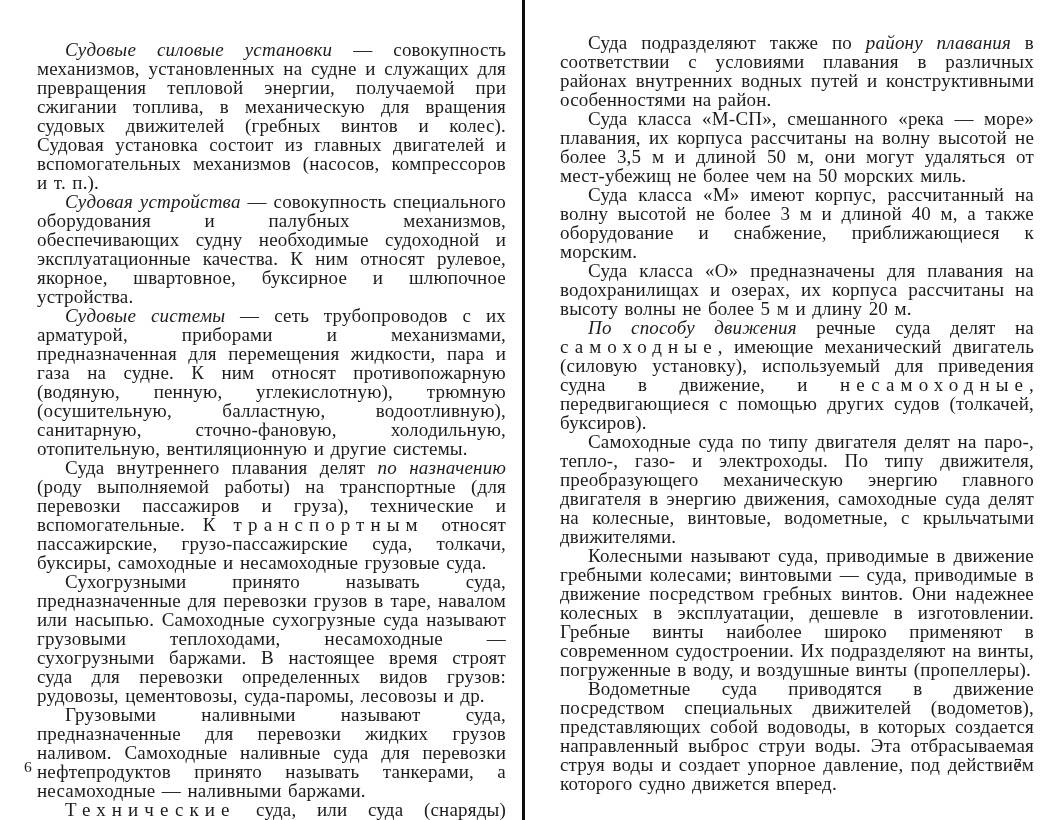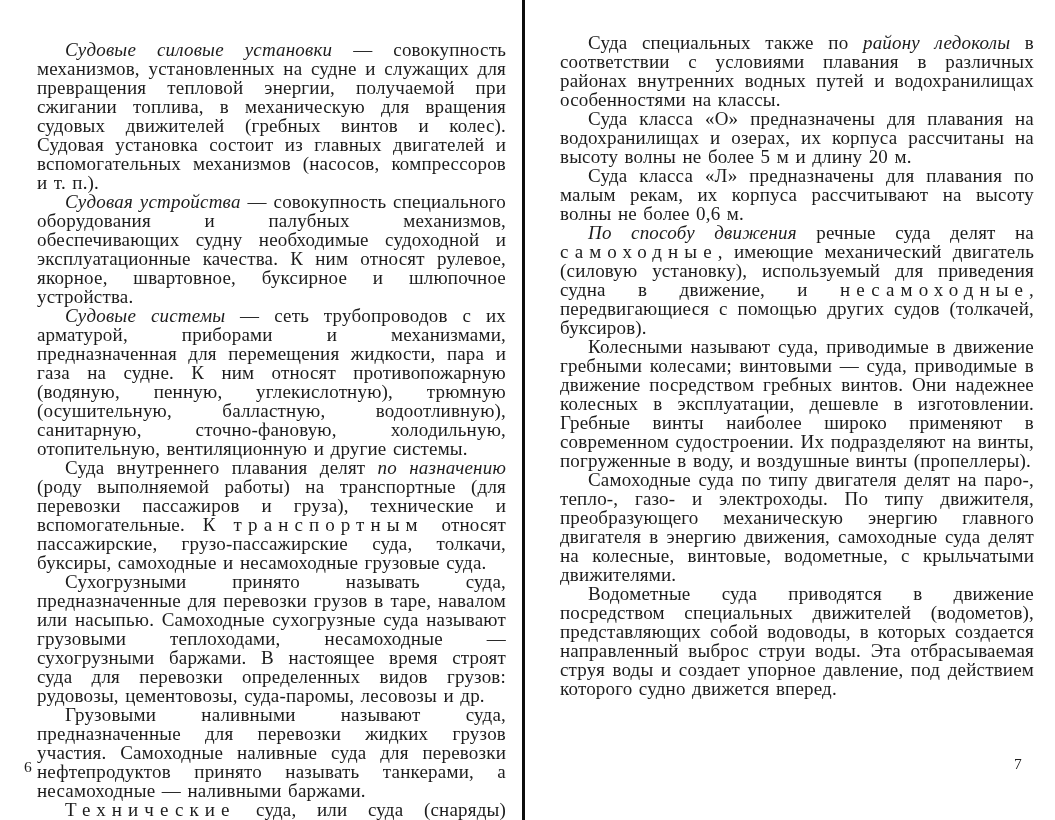--- a/index.html
+++ b/index.html
@@ -53,33 +53,34 @@
 </head>
 <body>
 
 <div class="spread">
   <div class="page page-left">
       <p><span class="seg-italic">Судовые силовые установки</span><span class="seg-normal"> — совокупность механизмов, установленных на судне и служащих для превращения тепловой энергии, получаемой при сжигании топлива, в механическую для вращения судовых движителей (гребных винтов и колес). Судовая установка состоит из главных двигателей и вспомогательных механизмов (насосов, компрессоров и т. п.).</span></p>
       <p><span class="seg-italic">Судовая устройства</span><span class="seg-normal"> — совокупность специального оборудования и палубных механизмов, обеспечивающих судну необходимые судоходной и эксплуатационные качества. К ним относят рулевое, якорное, швартовное, буксирное и шлюпочное устройства.</span></p>
       <p><span class="seg-italic">Судовые системы</span><span class="seg-normal"> — сеть трубопроводов с их арматурой, приборами и механизмами, предназначенная для перемещения жидкости, пара и газа на судне. К ним относят противопожарную (водяную, пенную, углекислотную), трюмную (осушительную, балластную, водоотливную), санитарную, сточно-фановую, холодильную, отопительную, вентиляционную и другие системы.</span></p>
       <p><span class="seg-normal">Суда внутреннего плавания делят </span><span class="seg-italic">по назначению</span><span class="seg-normal"> (роду выполняемой работы) на транспортные (для перевозки пассажиров и груза), технические и вспомогательные. К </span><span class="seg-spaced">транспортным</span><span class="seg-normal"> относят пассажирские, грузо-пассажирские суда, толкачи, буксиры, самоходные и несамоходные грузовые суда.</span></p>
       <p><span class="seg-normal">Сухогрузными принято называть суда, предназначенные для перевозки грузов в таре, навалом или насыпью. Самоходные сухогрузные суда называют грузовыми теплоходами, несамоходные — сухогрузными баржами. В настоящее время строят суда для перевозки определенных видов грузов: рудовозы, цементовозы, суда-паромы, лесовозы и др.</span></p>
-      <p><span class="seg-normal">Грузовыми наливными называют суда, предназначенные для перевозки жидких грузов участия. Самоходные наливные суда для перевозки нефтепродуктов принято называть танкерами, а несамоходные — наливными баржами.</span></p>
+      <p><span class="seg-normal">Грузовыми наливными называют суда, предназначенные для перевозки жидких грузов наливом. Самоходные наливные суда для перевозки нефтепродуктов принято называть танкерами, а несамоходные — наливными баржами.</span></p>
       <p><span class="seg-spaced">Технические</span><span class="seg-normal"> суда, или суда (снаряды) технического флота, предназначены для углубления, расширения и очистки внутренних водных путей: землечерпательные снаряды, землесосы, килекторы, карчекраны. К ним относят также суда, обслуживающие эти снаряды: шаланды, брандвахты, водолазные боты, мотозавозни, — и суда, необходимые для обслуживания судоходной обстановки.</span></p>
       <p><span class="seg-spaced">Вспомогательные</span><span class="seg-normal"> суда не принимают непосредственного участия в транспортных операциях, они обслуживают транспортные и пассажирские суда. Это ледоколы, пожарные, спасательные санитарные суда, плавучие краны и магазины, перегружатели, заправщики, дебаркадеры и т. п. Те из них, которые бо́льшую часть навигации находятся на одном месте, называют стоечными.</span></p>
     </div>
 
   <div class="gutter"></div>
 
   <div class="page page-right">
-      <p><span class="seg-normal">Суда специальных также по </span><span class="seg-italic">району ледоколы</span><span class="seg-normal"> в соответствии с условиями плавания в различных районах внутренних водных путей и водохранилищах особенностями на классы.</span></p>
+      <p><span class="seg-normal">Суда подразделяют также по </span><span class="seg-italic">району плавания</span><span class="seg-normal"> в соответствии с условиями плавания в различных районах внутренних водных путей и конструктивными особенностями на район.</span></p>
+      <p><span class="seg-normal">Суда класса «М-СП», смешанного «река — море» плавания, их корпуса рассчитаны на волну высотой не более 3,5 м и длиной 50 м, они могут удаляться от мест-убежищ не более чем на 50 морских миль.</span></p>
+      <p><span class="seg-normal">Суда класса «М» имеют корпус, рассчитанный на волну высотой не более 3 м и длиной 40 м, а также оборудование и снабжение, приближающиеся к морским.</span></p>
       <p><span class="seg-normal">Суда класса «О» предназначены для плавания на водохранилищах и озерах, их корпуса рассчитаны на высоту волны не более 5 м и длину 20 м.</span></p>
-      <p><span class="seg-normal">Суда класса «Л» предназначены для плавания по малым рекам, их корпуса рассчитывают на высоту волны не более 0,6 м.</span></p>
       <p><span class="seg-italic">По способу движения</span><span class="seg-normal"> речные суда делят на </span><span class="seg-spaced">самоходные</span><span class="seg-normal">, имеющие механический двигатель (силовую установку), используемый для приведения судна в движение, и </span><span class="seg-spaced">несамоходные</span><span class="seg-normal">, передвигающиеся с помощью других судов (толкачей, буксиров).</span></p>
+      <p><span class="seg-normal">Самоходные суда по типу двигателя делят на паро-, тепло-, газо- и электроходы. По типу движителя, преобразующего механическую энергию главного двигателя в энергию движения, самоходные суда делят на колесные, винтовые, водометные, с крыльчатыми движителями.</span></p>
       <p><span class="seg-normal">Колесными называют суда, приводимые в движение гребными колесами; винтовыми — суда, приводимые в движение посредством гребных винтов. Они надежнее колесных в эксплуатации, дешевле в изготовлении. Гребные винты наиболее широко применяют в современном судостроении. Их подразделяют на винты, погруженные в воду, и воздушные винты (пропеллеры).</span></p>
-      <p><span class="seg-normal">Самоходные суда по типу двигателя делят на паро-, тепло-, газо- и электроходы. По типу движителя, преобразующего механическую энергию главного двигателя в энергию движения, самоходные суда делят на колесные, винтовые, водометные, с крыльчатыми движителями.</span></p>
       <p><span class="seg-normal">Водометные суда приводятся в движение посредством специальных движителей (водометов), представляющих собой водоводы, в которых создается направленный выброс струи воды. Эта отбрасываемая струя воды и создает упорное давление, под действием которого судно движется вперед.</span></p>
     </div>
 
   <div class="pagenum pagenum-left">6</div>
 
   <div class="pagenum pagenum-right">7</div>
 </div>
 
 </body></html>

